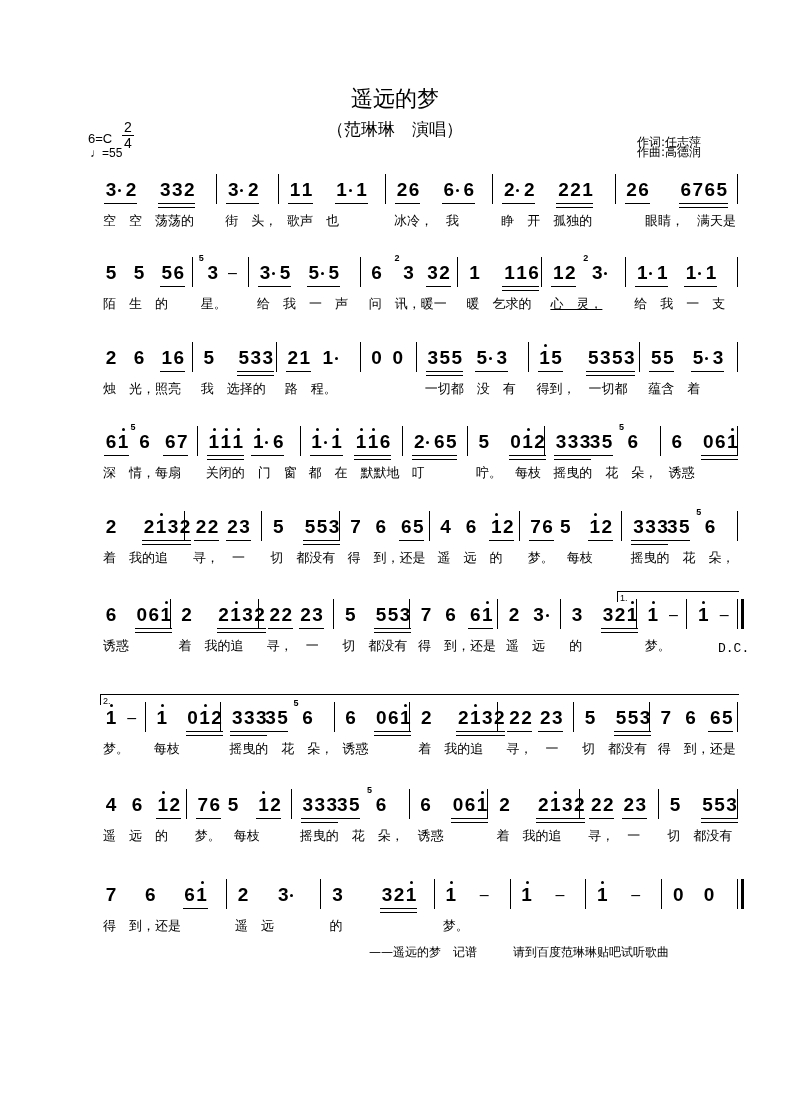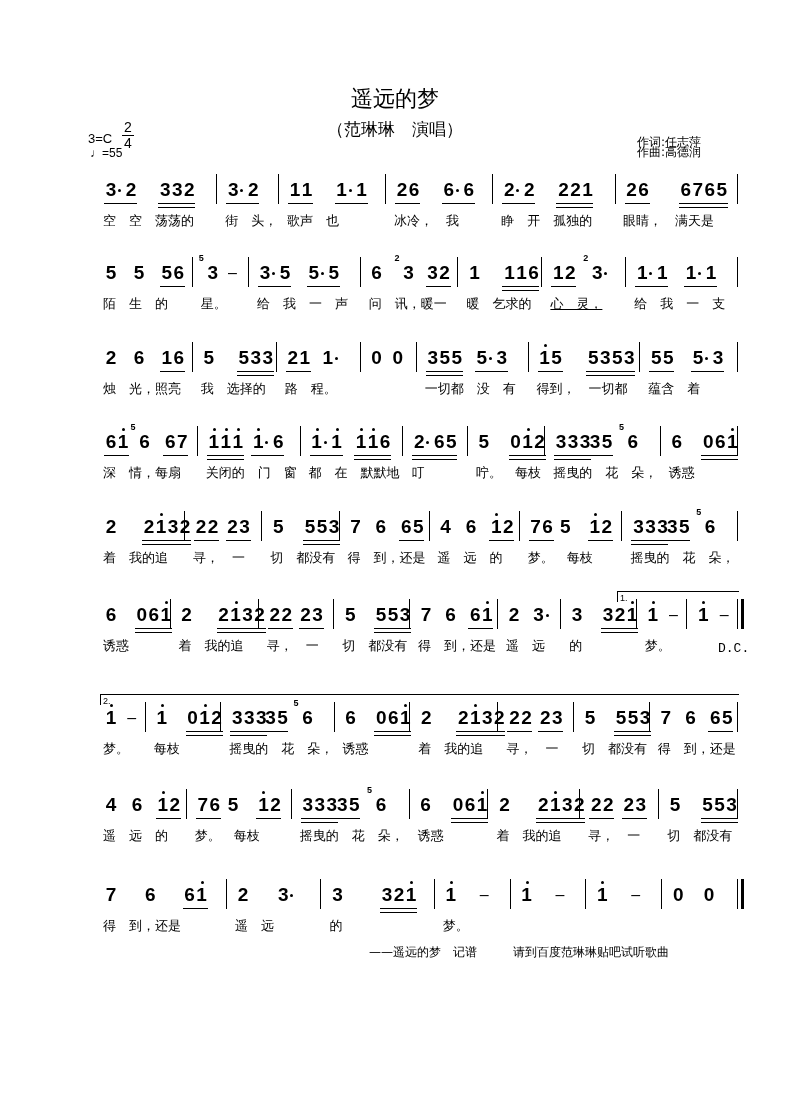--- a/index.html
+++ b/index.html
@@ -23,21 +23,21 @@
   .footer{left:369px;top:944px;font-size:12px;font-family:"DejaVu Sans",sans-serif;}
   .dc{position:absolute;font-family:"Liberation Mono",monospace;font-size:13px;}
   .volta{position:absolute;border-top:1px solid #000;border-left:1px solid #000;height:10px;}
   .vnum{position:absolute;font-size:9px;}
 </style>
 </head>
 <body>
 
 <div class="abs title">遥远的梦</div>
 <div class="abs subtitle">（范琳琳　演唱）</div>
-<div class="abs key">3=C</div>
+<div class="abs key">6=C</div>
 <div class="abs ts">
   <div>2</div>
   <div class="bar">4</div>
 </div>
 <div class="abs tempo">♩=55</div>
 <div class="abs credit" style="top:134px">作词:任志萍</div>
 <div class="abs credit" style="top:144px">作曲:高德润</div>
 
 <div id="score">
     <div class="line" style="top: 180px;">
@@ -101,21 +101,21 @@
         <span class="n" style="left: 625.638px; top: 0px;">2</span>
         <span class="n" style="left: 637.638px; top: 0px;">6</span>
         <div class="ul" style="left: 624.638px; width: 25px; top: 23px;"></div>
         <span class="n" style="left: 679.819px; top: 0px;">6</span>
         <span class="n" style="left: 691.819px; top: 0px;">7</span>
         <span class="n" style="left: 703.819px; top: 0px;">6</span>
         <span class="n" style="left: 715.819px; top: 0px;">5</span>
         <div class="ul" style="left: 678.819px; width: 49px; top: 23px;"></div>
         <div class="ul" style="left: 678.819px; width: 49px; top: 27px;"></div>
       </div>
-      <span class="lyr" style="left: 623px; top: 32px; letter-spacing: 0px; text-align: right;">眼睛，　满天是</span>
+      <span class="lyr" style="left: 645px; top: 32px; letter-spacing: 0px; text-align: right;">眼睛，　满天是</span>
       <div class="barl" style="left: 737px; top: -6px;"></div>
     </div>
     <div class="line" style="top: 263px;">
       <div style="position: absolute; left: 0px; top: 0px;">
         <span class="n" style="left: 105px; top: 0px;">5</span>
         <span class="n" style="left: 132.933px; top: 0px;">5</span>
         <span class="n" style="left: 160.867px; top: 0px;">5</span>
         <span class="n" style="left: 172.867px; top: 0px;">6</span>
         <div class="ul" style="left: 159.867px; width: 25px; top: 23px;"></div>
       </div>

